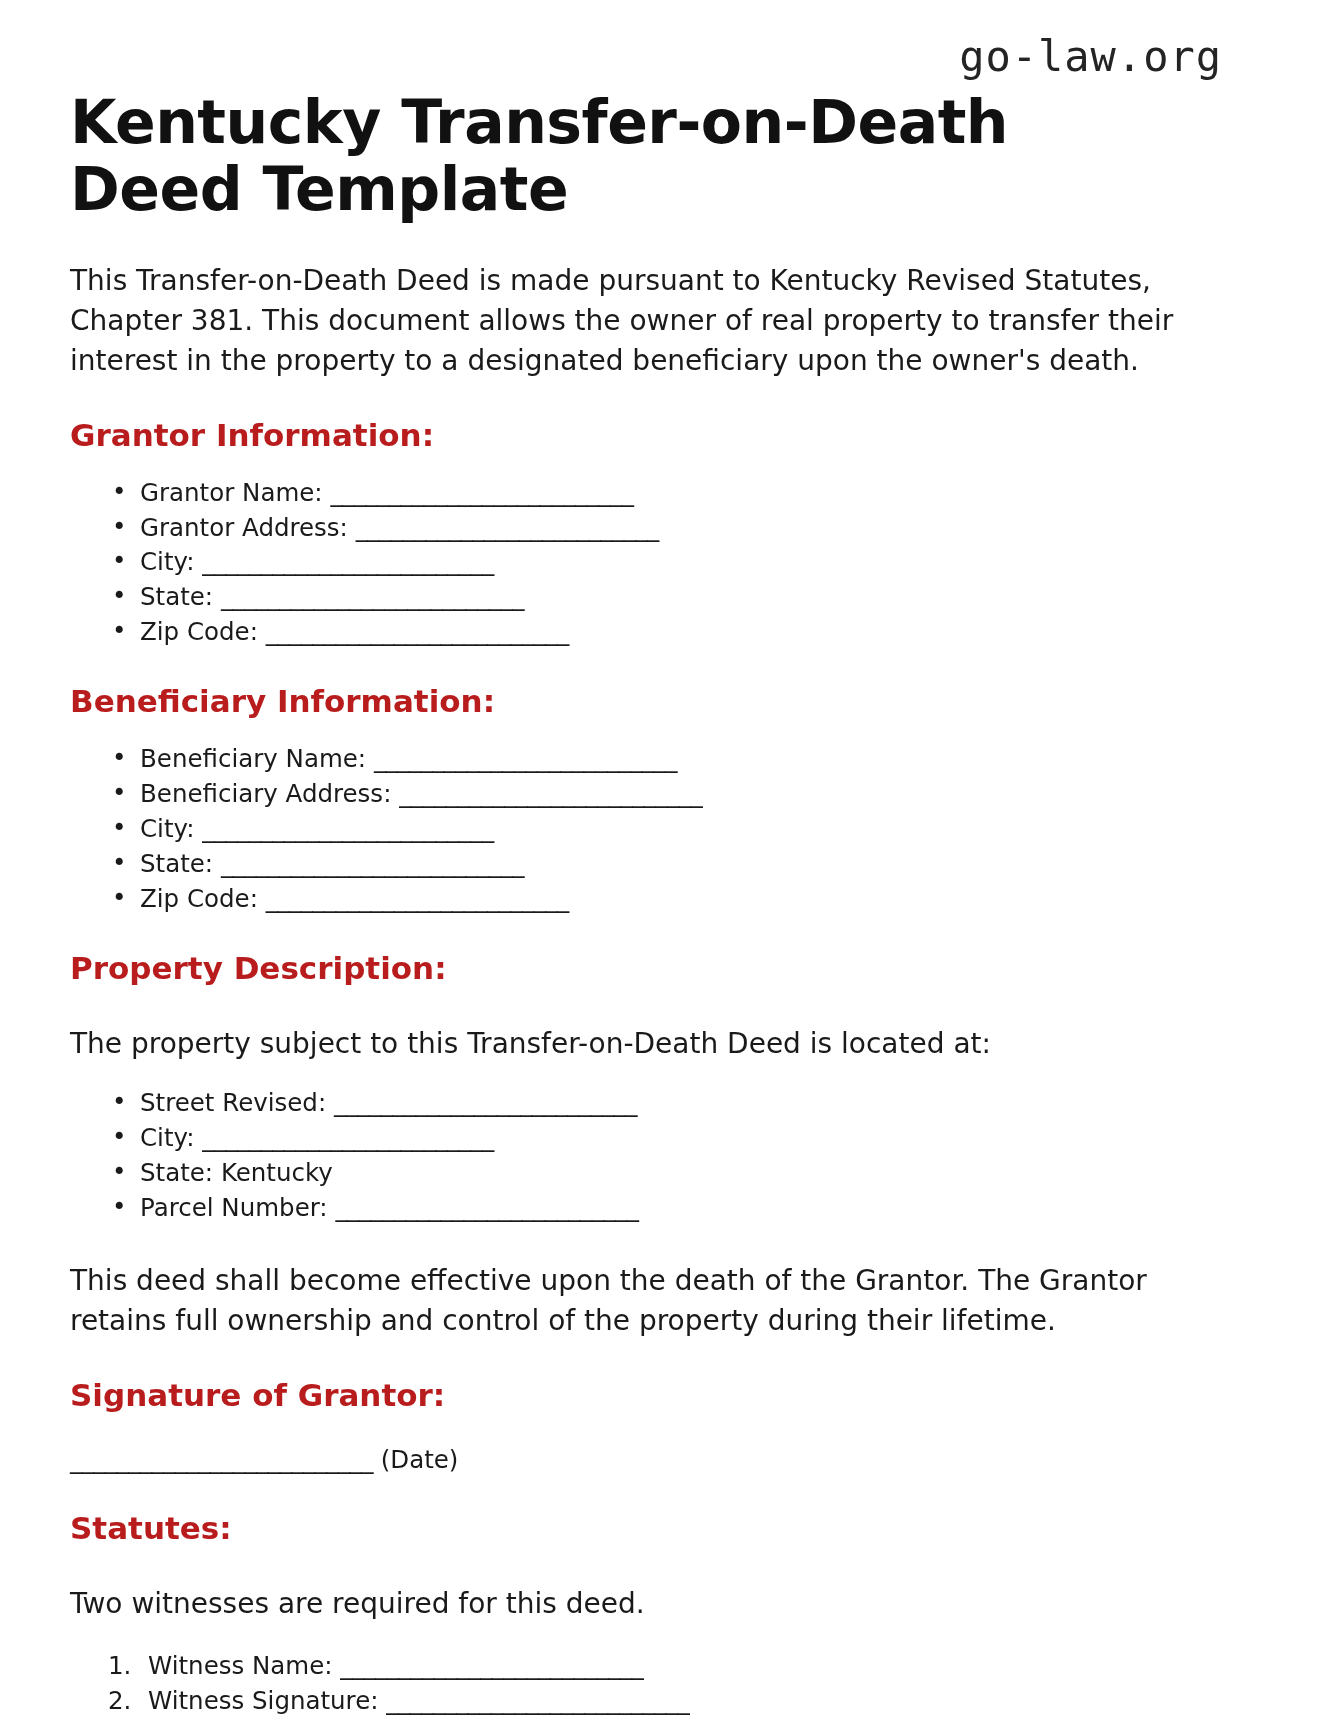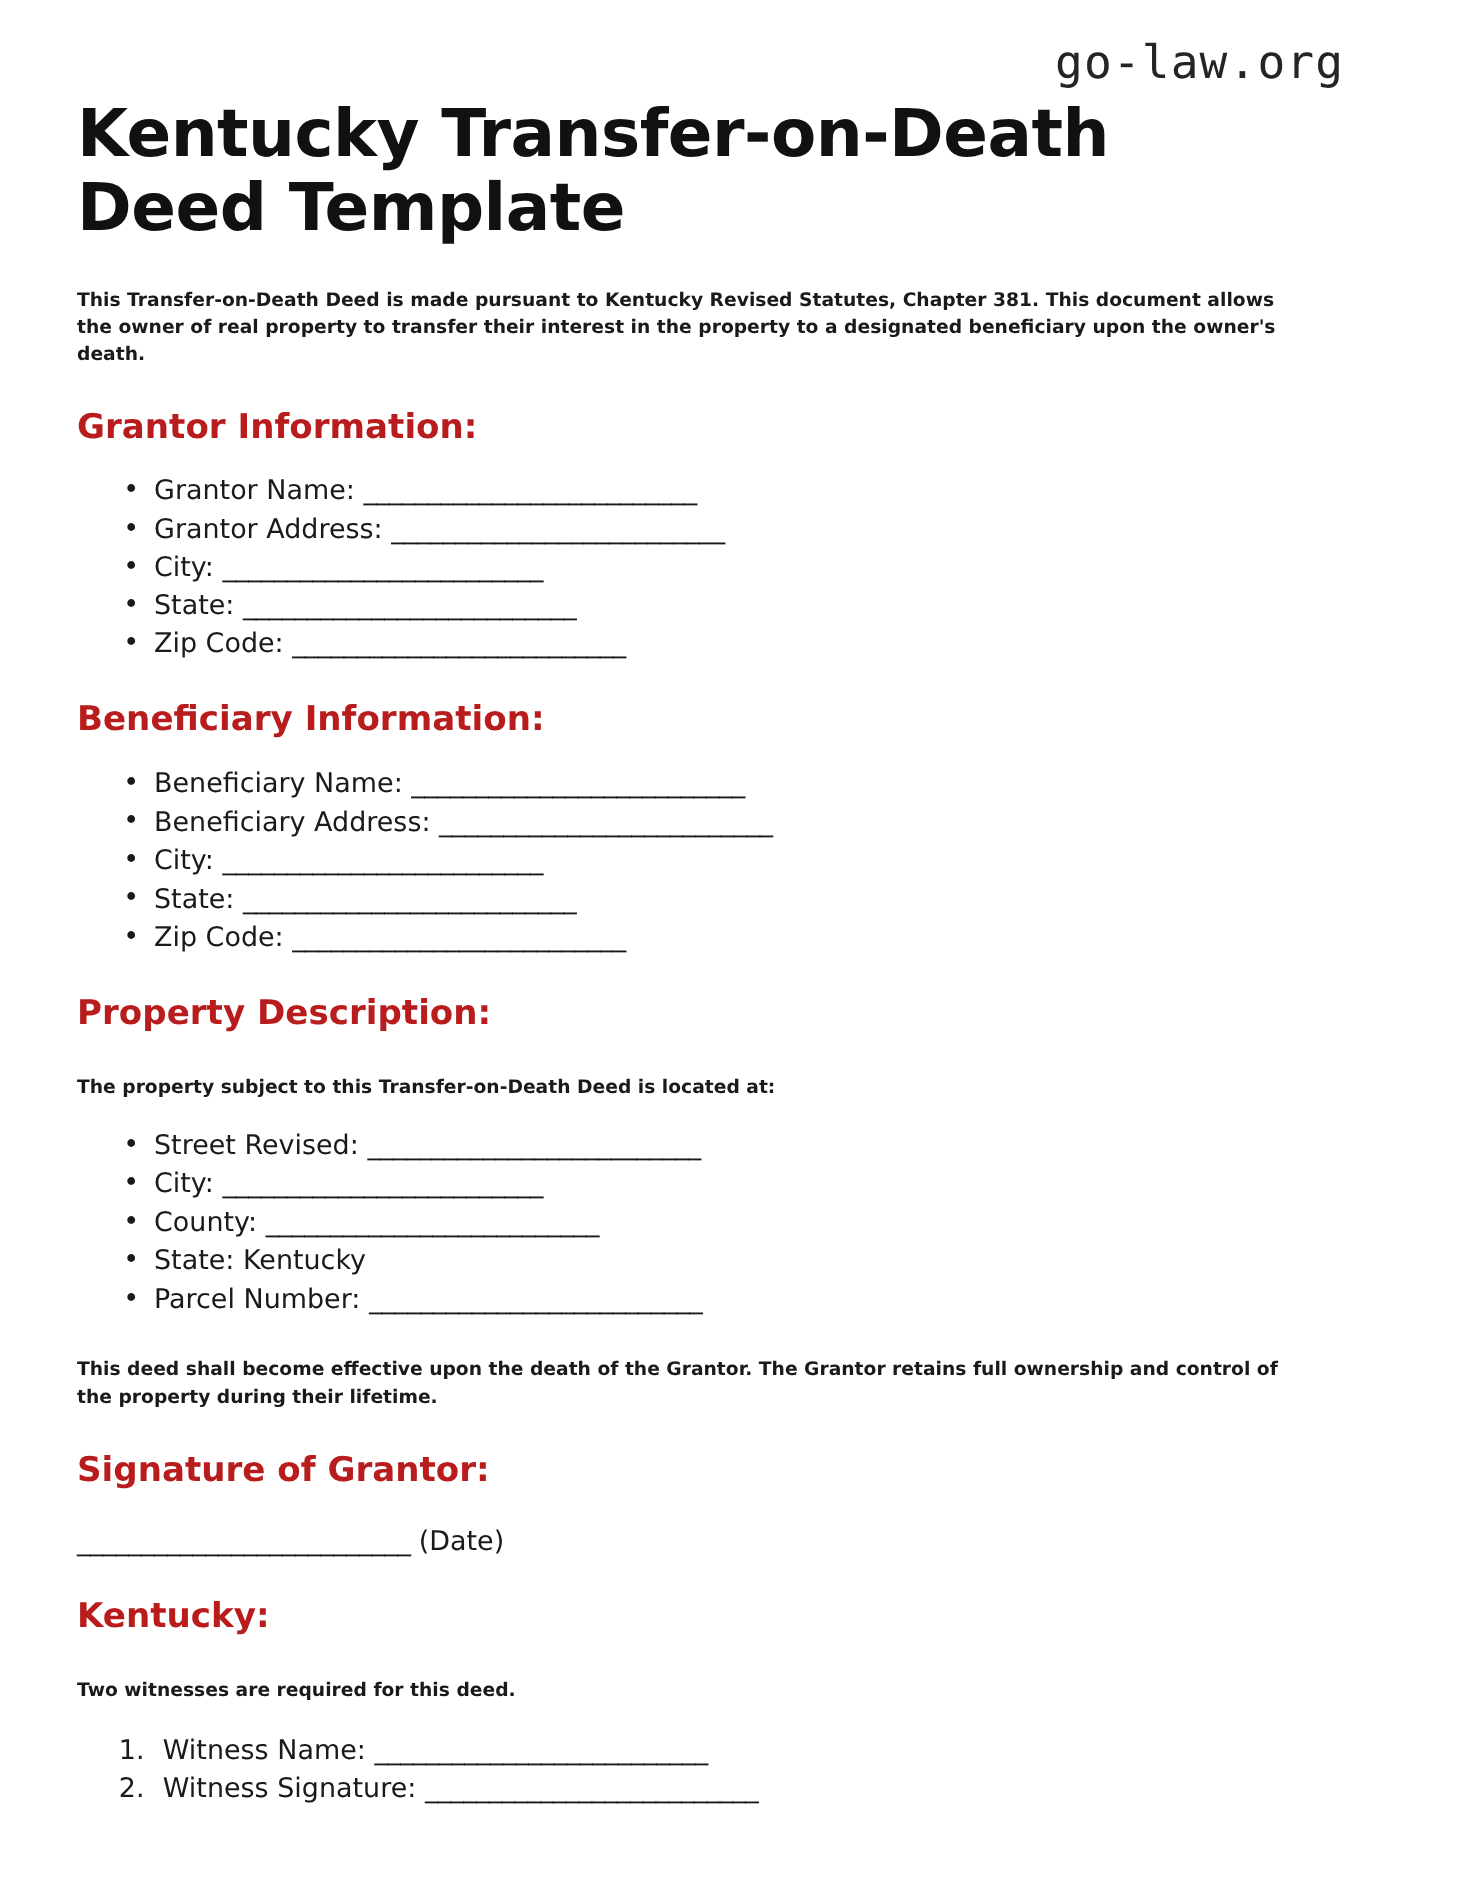--- a/index.html
+++ b/index.html
@@ -43,26 +43,25 @@
     font-size: 60px;
     font-weight: bold;
     line-height: 1.12;
     letter-spacing: -0.5px;
     max-width: 1000px;
     color: #111111;
   }
 
   
   .para {
-    font-size: 17px;
+    font-size: 28px;
     line-height: 1.42;
     margin: 38px 0 0 0;
     max-width: 1110px;
     color: #1a1a1a;
-    font-weight: bold;
   }
 
   
   .section-heading {
     font-size: 31px;
     font-weight: bold;
     margin: 36px 0 0 0;
     color: #b91c1c;
   }
 
@@ -154,31 +153,30 @@
     <li><span>City:</span> <span class="blank">_________________________</span></li>
     <li><span>State:</span> <span class="blank">__________________________</span></li>
     <li><span>Zip Code:</span> <span class="blank">__________________________</span></li>
   </ul>
 
   <h2 class="section-heading">Property Description:</h2>
   <p class="para">The property subject to this Transfer-on-Death Deed is located at:</p>
   <ul class="fields">
     <li><span>Street Revised:</span> <span class="blank">__________________________</span></li>
     <li><span>City:</span> <span class="blank">_________________________</span></li>
-    <li><span>County:</span> <span class="blank">__________________________</span></li>
     <li><span>State: Kentucky</span><span class="blank"></span></li>
     <li><span>Parcel Number:</span> <span class="blank">__________________________</span></li>
   </ul>
 
   <p class="para">This deed shall become effective upon the death of the Grantor. The Grantor retains full ownership and control of the property during their lifetime.</p>
 
   <h2 class="section-heading">Signature of Grantor:</h2>
   <div class="sig-line"><span class="blank">__________________________</span> <span>(Date)</span></div>
 
-  <h2 class="section-heading">Kentucky:</h2>
+  <h2 class="section-heading">Statutes:</h2>
   <p class="para">Two witnesses are required for this deed.</p>
   <ol class="witnesses">
     <li><span>Witness Name:</span> <span class="blank">__________________________</span></li>
     <li><span>Witness Signature:</span> <span class="blank">__________________________</span></li>
 
   </ol>
 
 </div>
 
 </body></html>

